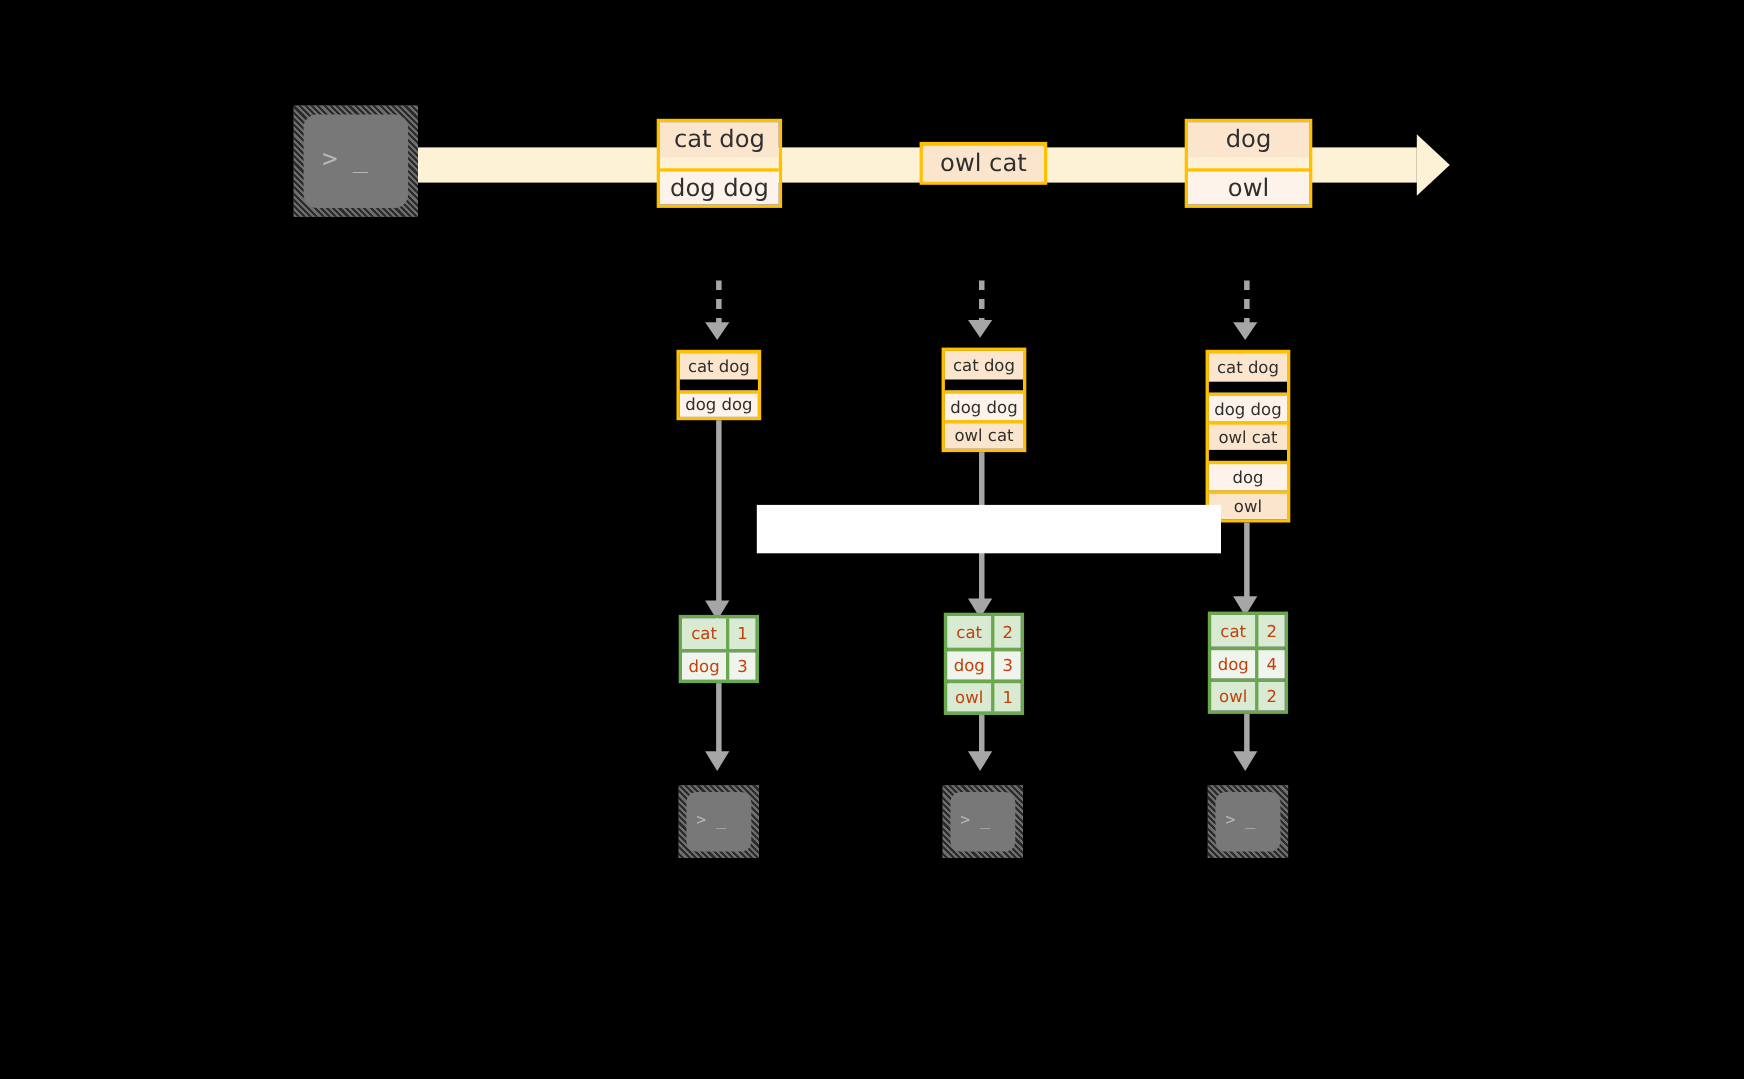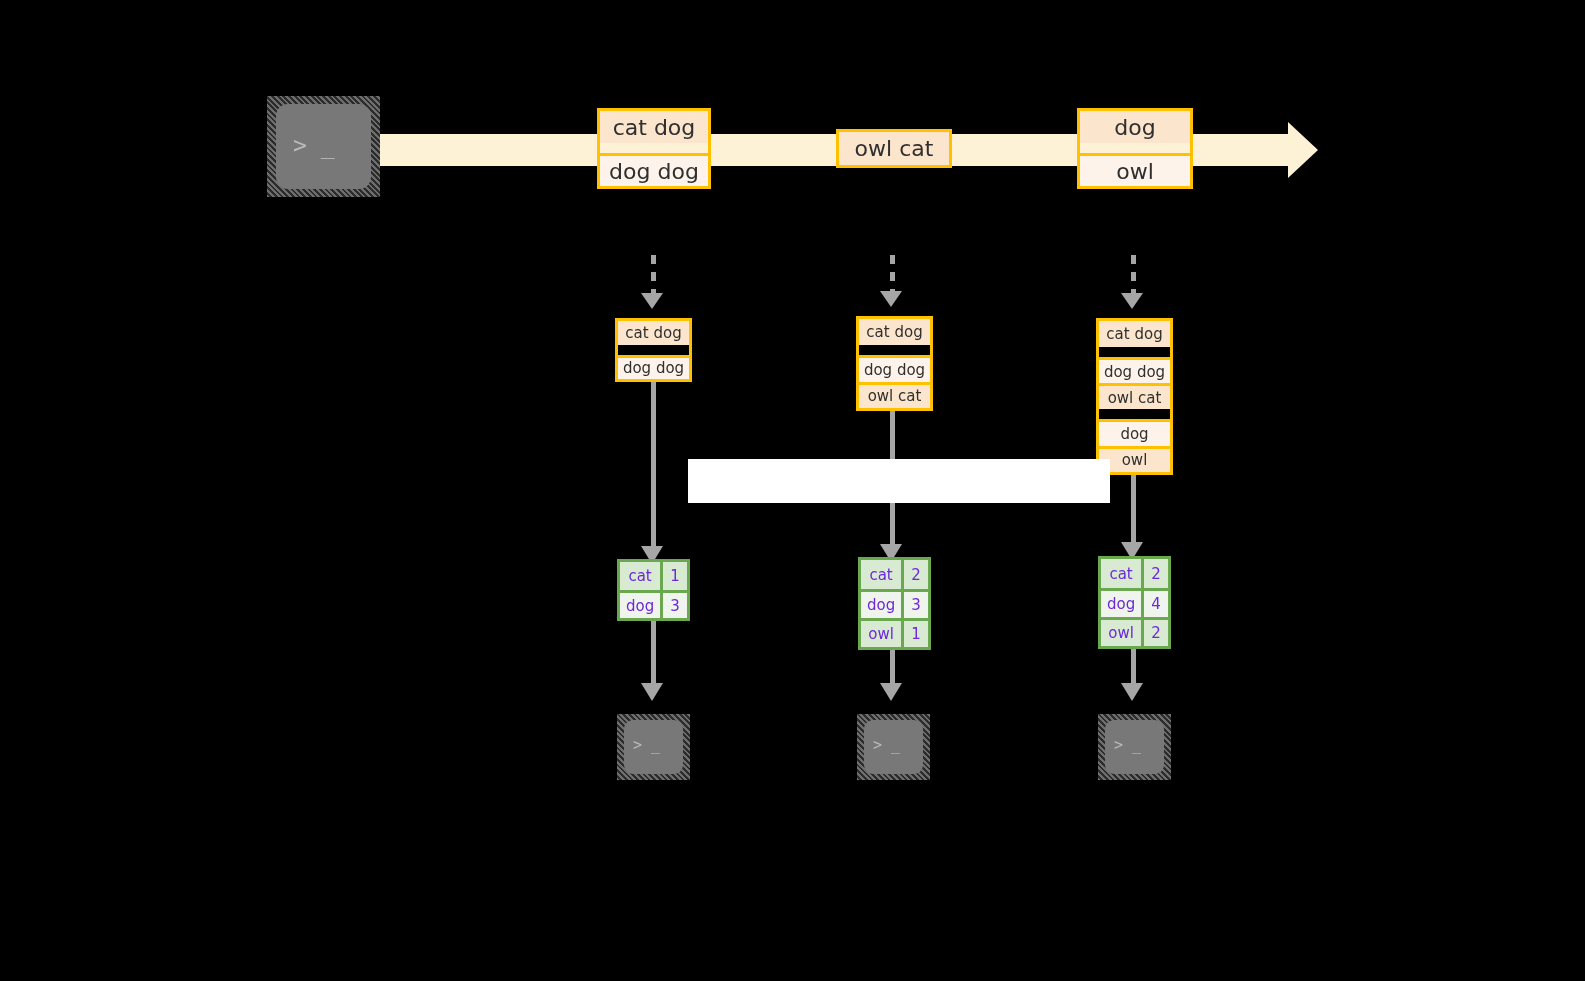--- a/index.html
+++ b/index.html
@@ -29,21 +29,21 @@
   .obox .row.d{background:#fce5cd;}
   .obox .row.l{background:#fdf3ea;margin-top:10px;}
   .obox .row + .row{border-top:3px solid #ffc000;}
 
   
   .gbox{position:absolute;box-sizing:border-box;border:3px solid #6aa84f;
         display:flex;flex-direction:column;}
   .gbox .grow{display:flex;box-sizing:border-box;}
   .gbox .grow + .grow{border-top:3px solid #6aa84f;}
   .gbox .gk,.gbox .gv{box-sizing:border-box;display:flex;align-items:center;
-        justify-content:center;color:#6d28d9;white-space:nowrap;}
+        justify-content:center;color:#c2410c;white-space:nowrap;}
   .gbox .gv{border-left:3px solid #6aa84f;}
   .gbox .grow.d .gk,.gbox .grow.d .gv{background:#d9ead3;}
   .gbox .grow.l .gk,.gbox .grow.l .gv{background:#eff5ec;}
 
   
   .vline{position:absolute;background:#a6a6a6;width:5px;}
   .vdash{position:absolute;width:5px;
         background-image:repeating-linear-gradient(to bottom,#a6a6a6 0 9px,transparent 9px 17px);}
   .vtip{position:absolute;width:0;height:0;border-style:solid;
         border-color:#a6a6a6 transparent transparent transparent;}

